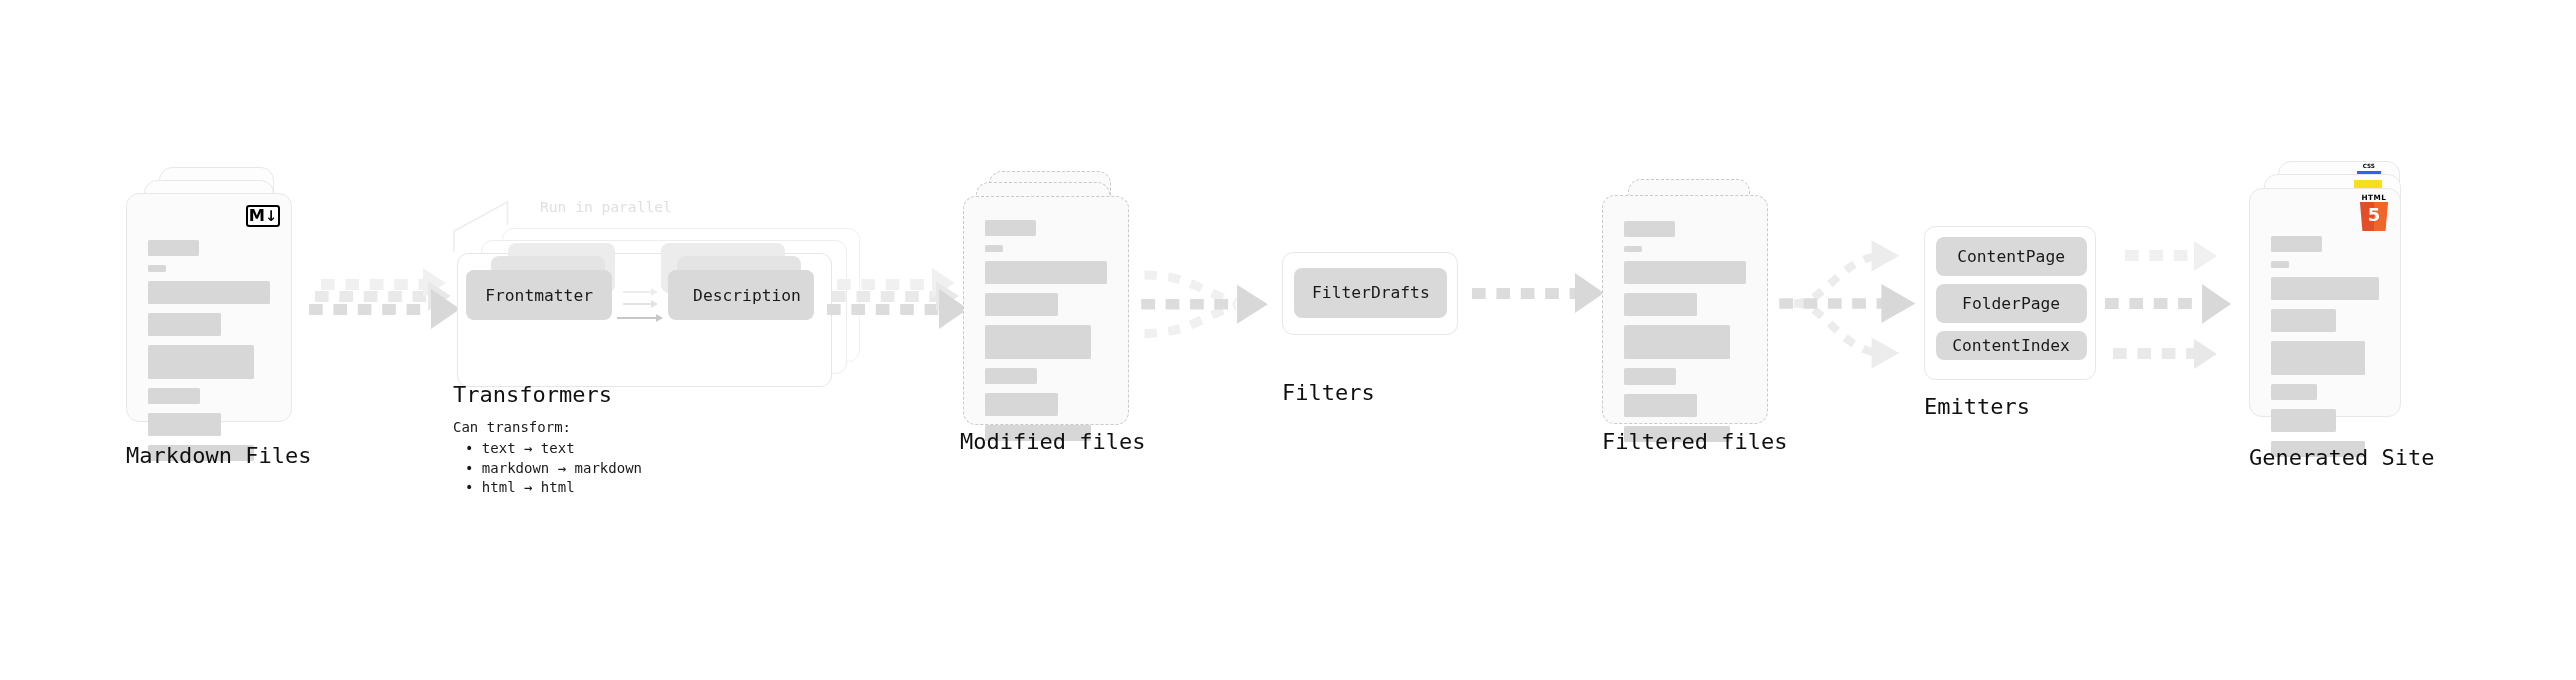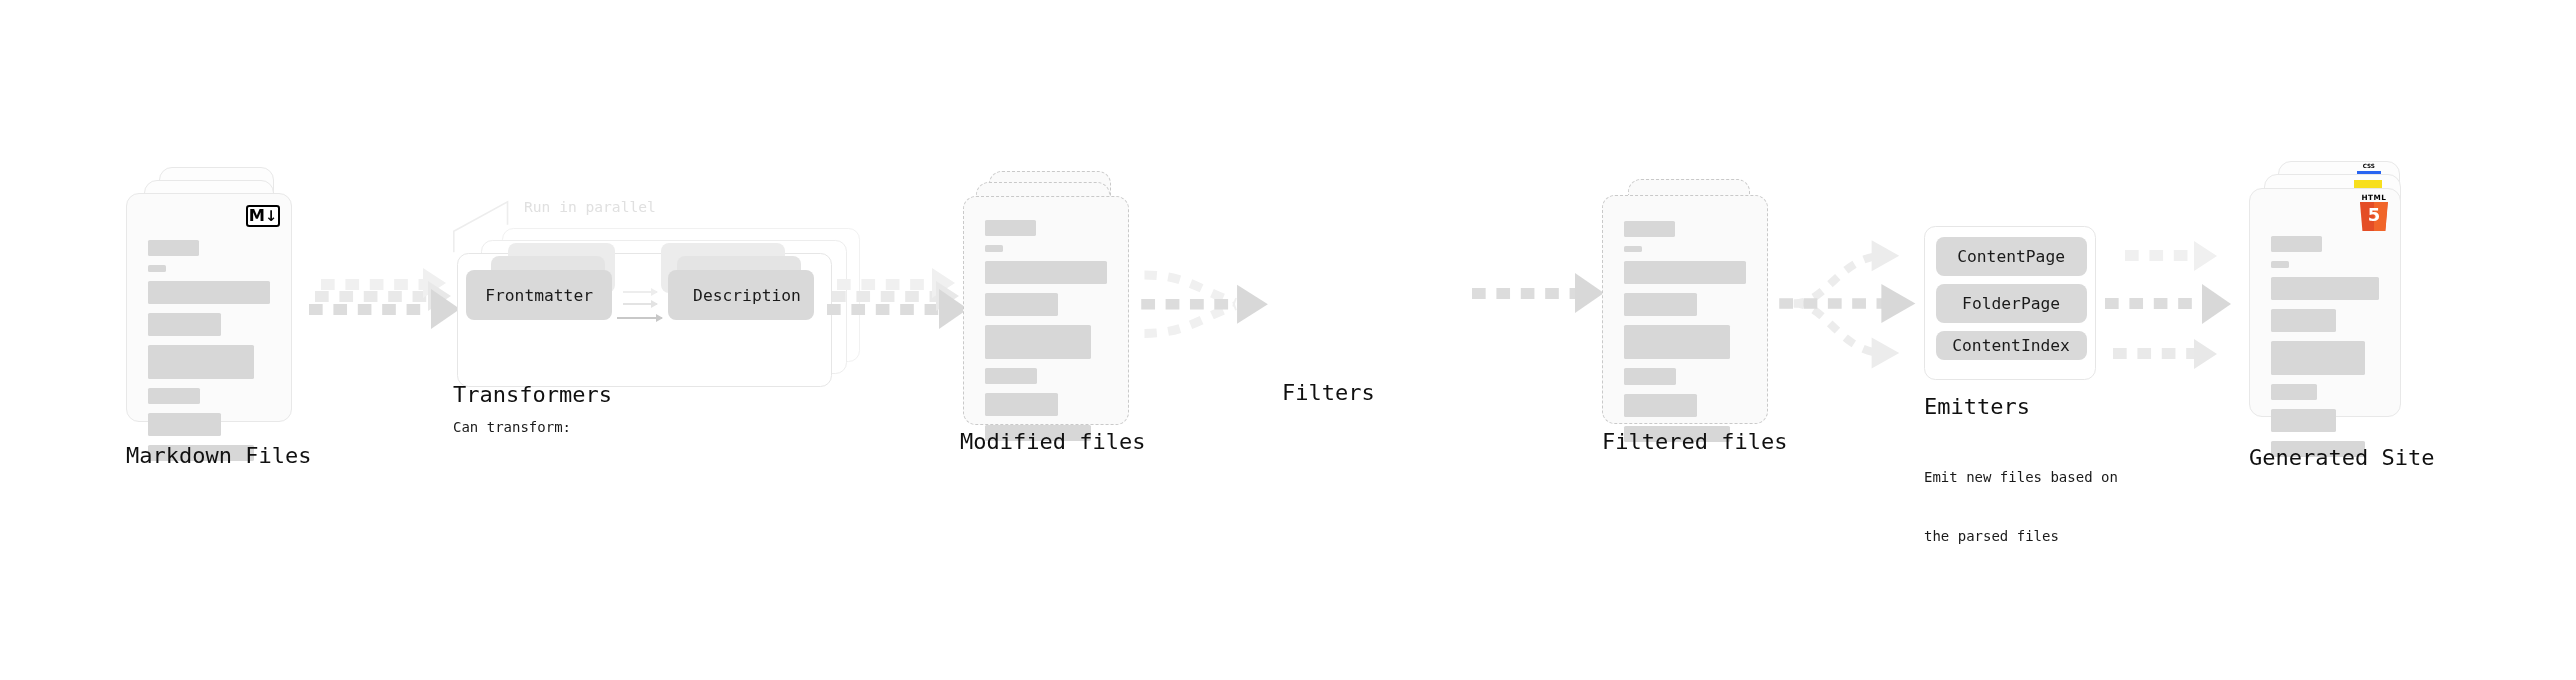--- a/index.html
+++ b/index.html
@@ -184,21 +184,21 @@
     <div class="dotline lite" style="left:315px; top:291px; width:118px;"></div>
     <div class="dotline" style="left:309px; top:304px; width:122px;"></div>
     <div class="arrowhead lite2" style="left:423px; top:268px;"></div>
     <div class="arrowhead lite" style="left:428px; top:281px;"></div>
     <div class="arrowhead" style="left:431px; top:289px;"></div>
   </div>
 
   <svg class="flowsvg" style="left:452px; top:197px;" width="98" height="57" viewBox="0 0 120 70">
     <path d="M2 68 L2 42 L68 6 L68 34" fill="none" stroke="#ededed" stroke-width="2"></path>
   </svg>
-  <div class="note" style="left:524px; top:198px;text-align:center;">Run in parallel</div>
+  <div class="note" style="left:540px; top:198px;text-align:center;">Run in parallel</div>
 
   <div>
     <div class="gbox faint1" style="left:502px; top:228px; width:358px; height:134px;"></div>
     <div class="gbox faint2" style="left:481px; top:240px; width:366px; height:134px;"></div>
     <div class="gbox" style="left:457px; top:253px; width:375px; height:134px;">
 
       <div class="chip ghost-a" style="left:50px; top:-11.4px; width:107px; height:50px;"></div>
       <div class="chip ghost-b" style="left:32.5px; top:1.6px; width:114px; height:50px;"></div>
       <div class="chip ghost-a" style="left:203px; top:-11.4px; width:124px; height:50px;"></div>
       <div class="chip ghost-b" style="left:219px; top:1.6px; width:124px; height:50px;"></div>
@@ -210,20 +210,25 @@
       <div class="chip" style="left:8.1px; top:16.3px; width:146px; height:50px;">
         <span>Frontmatter</span>
       </div>
       <div class="chip" style="left:210px; top:16.3px; width:146px; height:50px;padding-left:12px;">
         <span>Description</span>
       </div>
     </div>
   </div>
   <div class="title" style="left:453px; top:382px;">Transformers</div>
   <div class="subtitle" style="left:453px; top:418px;">Can transform:</div>
+  <div class="bullets" style="left:465px; top:439px;">
+    <div class="b-line">• text → text</div>
+    <div class="b-line">• markdown → markdown</div>
+    <div class="b-line">• html → html</div>
+  </div>
 
   <div>
     <div class="dotline lite2" style="left:837px; top:279px; width:110px;"></div>
     <div class="dotline lite" style="left:832px; top:291px; width:114px;"></div>
     <div class="dotline" style="left:827px; top:304px; width:118px;"></div>
     <div class="arrowhead lite2" style="left:932px; top:268px;"></div>
     <div class="arrowhead lite" style="left:936px; top:281px;"></div>
     <div class="arrowhead" style="left:939px; top:289px;"></div>
   </div>
 
@@ -245,20 +250,25 @@
   </div>
   <div class="title" style="left:960px; top:429px;">Modified files</div>
 
   <svg class="flowsvg" style="left:1138px; top:252px;" width="138" height="106" viewBox="0 0 170 130">
     <path d="M8 28 C60 28, 78 48, 120 62" fill="none" stroke="#f0f0f0" stroke-width="11" stroke-dasharray="15 14" stroke-linecap="butt"></path>
     <path d="M8 100 C60 100, 78 80, 120 66" fill="none" stroke="#f0f0f0" stroke-width="11" stroke-dasharray="15 14" stroke-linecap="butt"></path>
     <path d="M4 64 L128 64" fill="none" stroke="#dcdcdc" stroke-width="13" stroke-dasharray="17 13" stroke-linecap="butt"></path>
     <path d="M122 40 L160 64 L122 88 Z" fill="#d8d8d8"></path>
   </svg>
 
+  <div class="gbox" style="left:1282px; top:252px; width:176px; height:83px;">
+    <div class="chip" style="left:11.4px; top:14.6px; width:153px; height:50px;">
+      <span>FilterDrafts</span>
+    </div>
+  </div>
   <div class="title" style="left:1282px; top:380px;">Filters</div>
 
   <div>
     <div class="dotline" style="left:1472px; top:288px; width:114px;"></div>
     <div class="arrowhead" style="left:1575px; top:273px;"></div>
   </div>
 
   <div class="doc-stack" style="left:1602px; top:179px;">
     <div class="doc-card dashed" style="left:26px; top:0px; width:122px; height:195px;"></div>
     <div class="doc-card dashed" style="left:0px; top:16.3px; width:166px; height:229px;">
@@ -290,24 +300,20 @@
       <span>ContentPage</span>
     </div>
     <div class="chip" style="left:10.6px; top:57px; width:151px; height:39px;">
       <span>FolderPage</span>
     </div>
     <div class="chip" style="left:10.6px; top:104px; width:151px; height:29px;">
       <span>ContentIndex</span>
     </div>
   </div>
   <div class="title" style="left:1924px; top:394px;">Emitters</div>
-  <div class="subtitle" style="left:1924px; top:429px;">
-    <div>Emit new files based on</div>
-    <div>the parsed files</div>
-  </div>
 
   <div>
     <div class="dotline lite2" style="left:2125px; top:250px; width:81px;"></div>
     <div class="arrowhead lite2" style="left:2194px; top:241px;"></div>
     <div class="dotline" style="left:2105px; top:298px; width:107px;"></div>
     <div class="arrowhead" style="left:2202px; top:284px;"></div>
     <div class="dotline lite" style="left:2113px; top:348px; width:89px;"></div>
     <div class="arrowhead lite" style="left:2194px; top:339px;"></div>
   </div>
 

